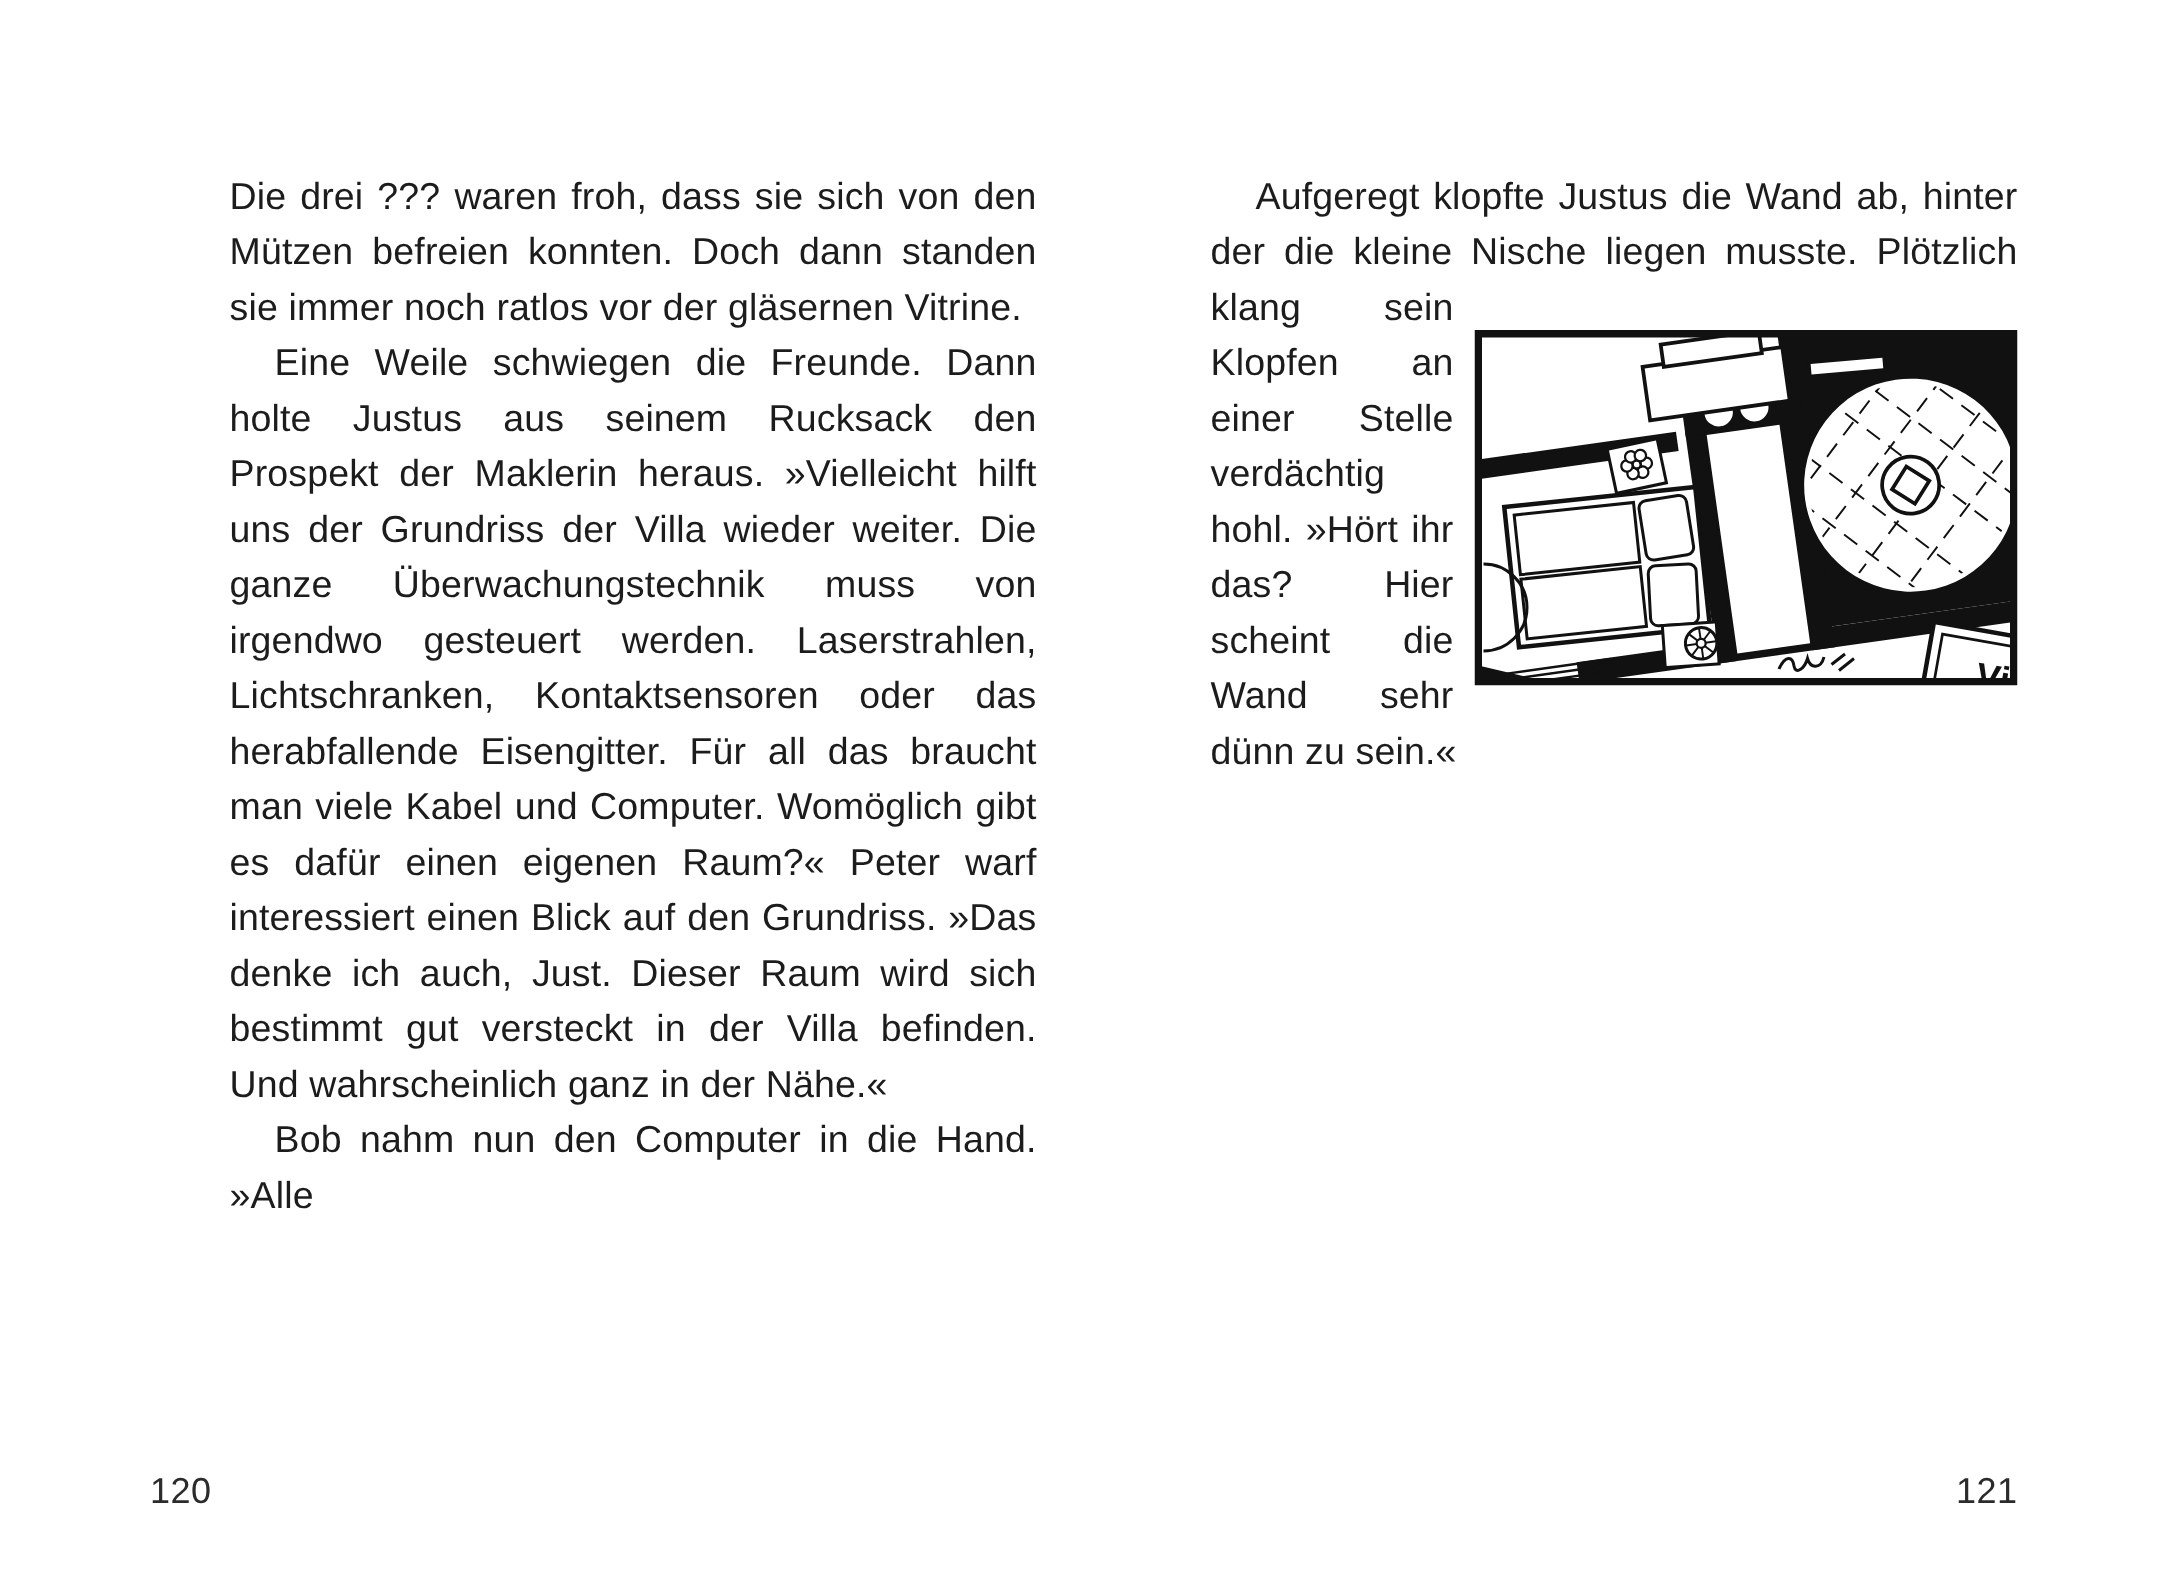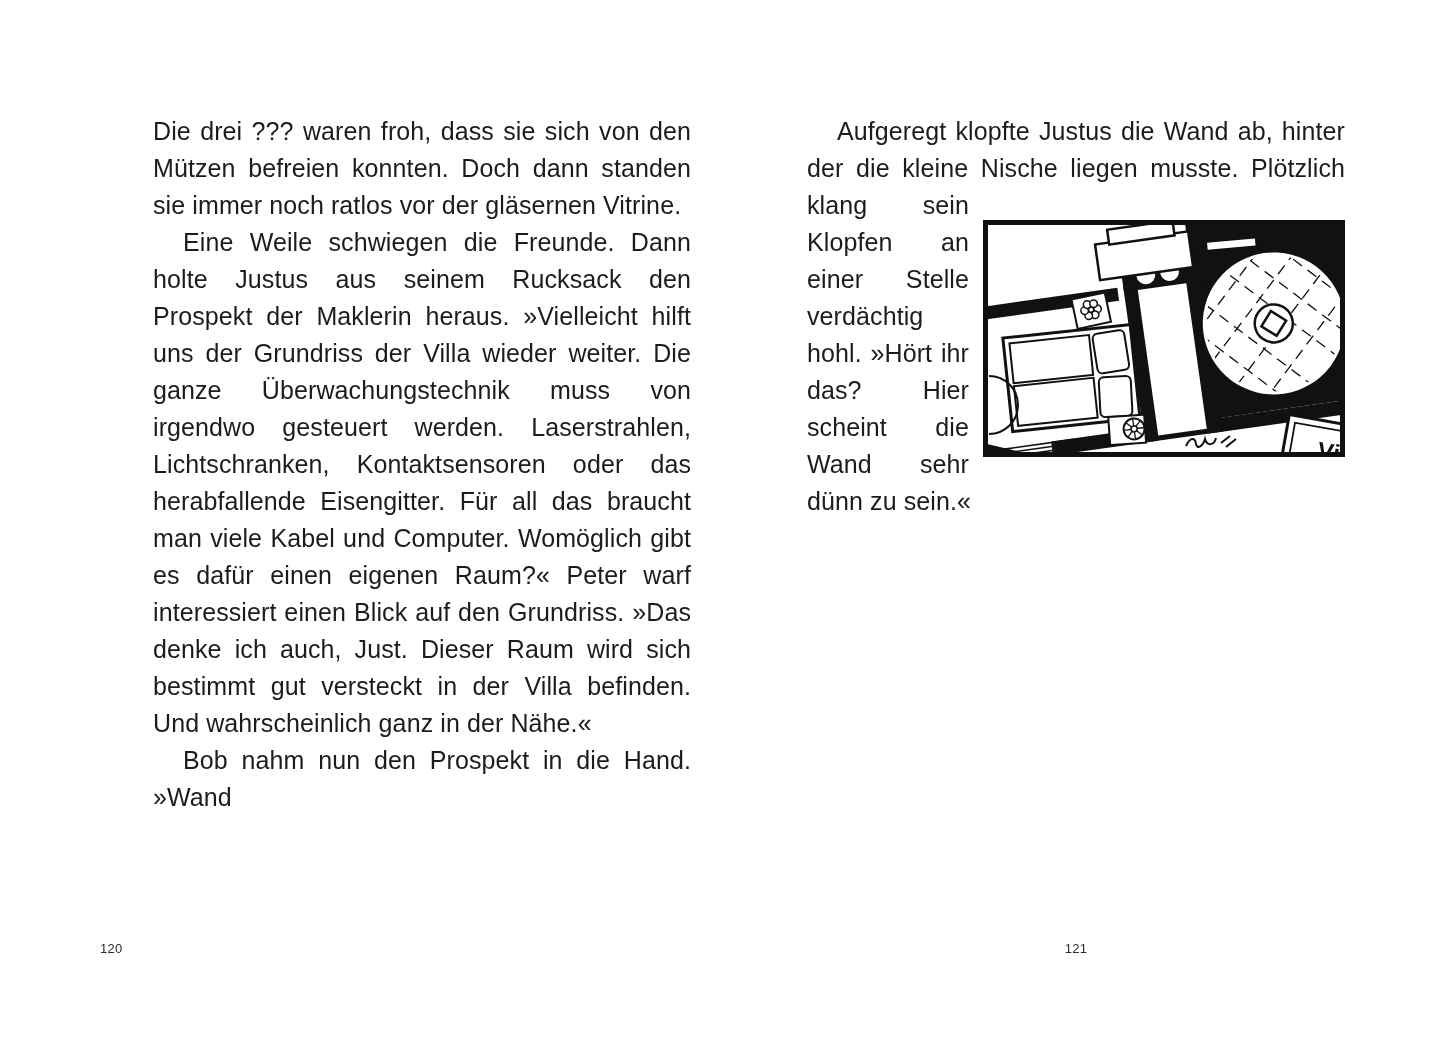--- a/index.html
+++ b/index.html
@@ -52,38 +52,38 @@
     float: right;
     clear: right;
     width: 362px;
     height: 237px;
     margin: 11px 0 12px 14px;
   }
   .plan-float svg { display: block; width: 362px; height: 237px; }
 
   .pagenum {
     position: absolute;
-    top: 941px;
-    font-size: 13px;
+    top: 981px;
+    font-size: 24px;
     letter-spacing: 0.3px;
     color: #2b2b2b;
   }
   .pagenum.num-left  { left: 100px; }
-  .pagenum.num-right { left: 85px; width: 538px; text-align: center; }
+  .pagenum.num-right { left: 85px; width: 538px; text-align: right; }
 </style>
 </head>
 <body>
 
 <div class="spread">
 
   <section class="page left">
     <div class="text-col">
       <p class="para">Die drei ??? waren froh, dass sie sich von den Mützen befreien konnten. Doch dann standen sie immer noch ratlos vor der gläsernen Vitrine.</p>
       <p class="para indented">Eine Weile schwiegen die Freunde. Dann holte Justus aus seinem Rucksack den Prospekt der Maklerin heraus. »Vielleicht hilft uns der Grundriss der Villa wieder weiter. Die ganze Überwachungs­technik muss von irgendwo gesteuert werden. Laserstrahlen, Lichtschranken, Kontaktsensoren oder das herabfallende Eisengitter. Für all das braucht man viele Kabel und Computer. Wo­möglich gibt es dafür einen eigenen Raum?« Peter warf interessiert einen Blick auf den Grundriss. »Das denke ich auch, Just. Dieser Raum wird sich bestimmt gut versteckt in der Villa befinden. Und wahrscheinlich ganz in der Nähe.«</p>
-      <p class="para indented">Bob nahm nun den Prospekt in die Hand. »Wand</p>
+      <p class="para indented">Bob nahm nun den Computer in die Hand. »Alle</p>
     </div>
     <div class="pagenum num-left">120</div>
   </section>
 
   <section class="page right">
     <div class="text-col">
 
       <div class="float-spacer"></div>
 
       <div class="plan-float">

